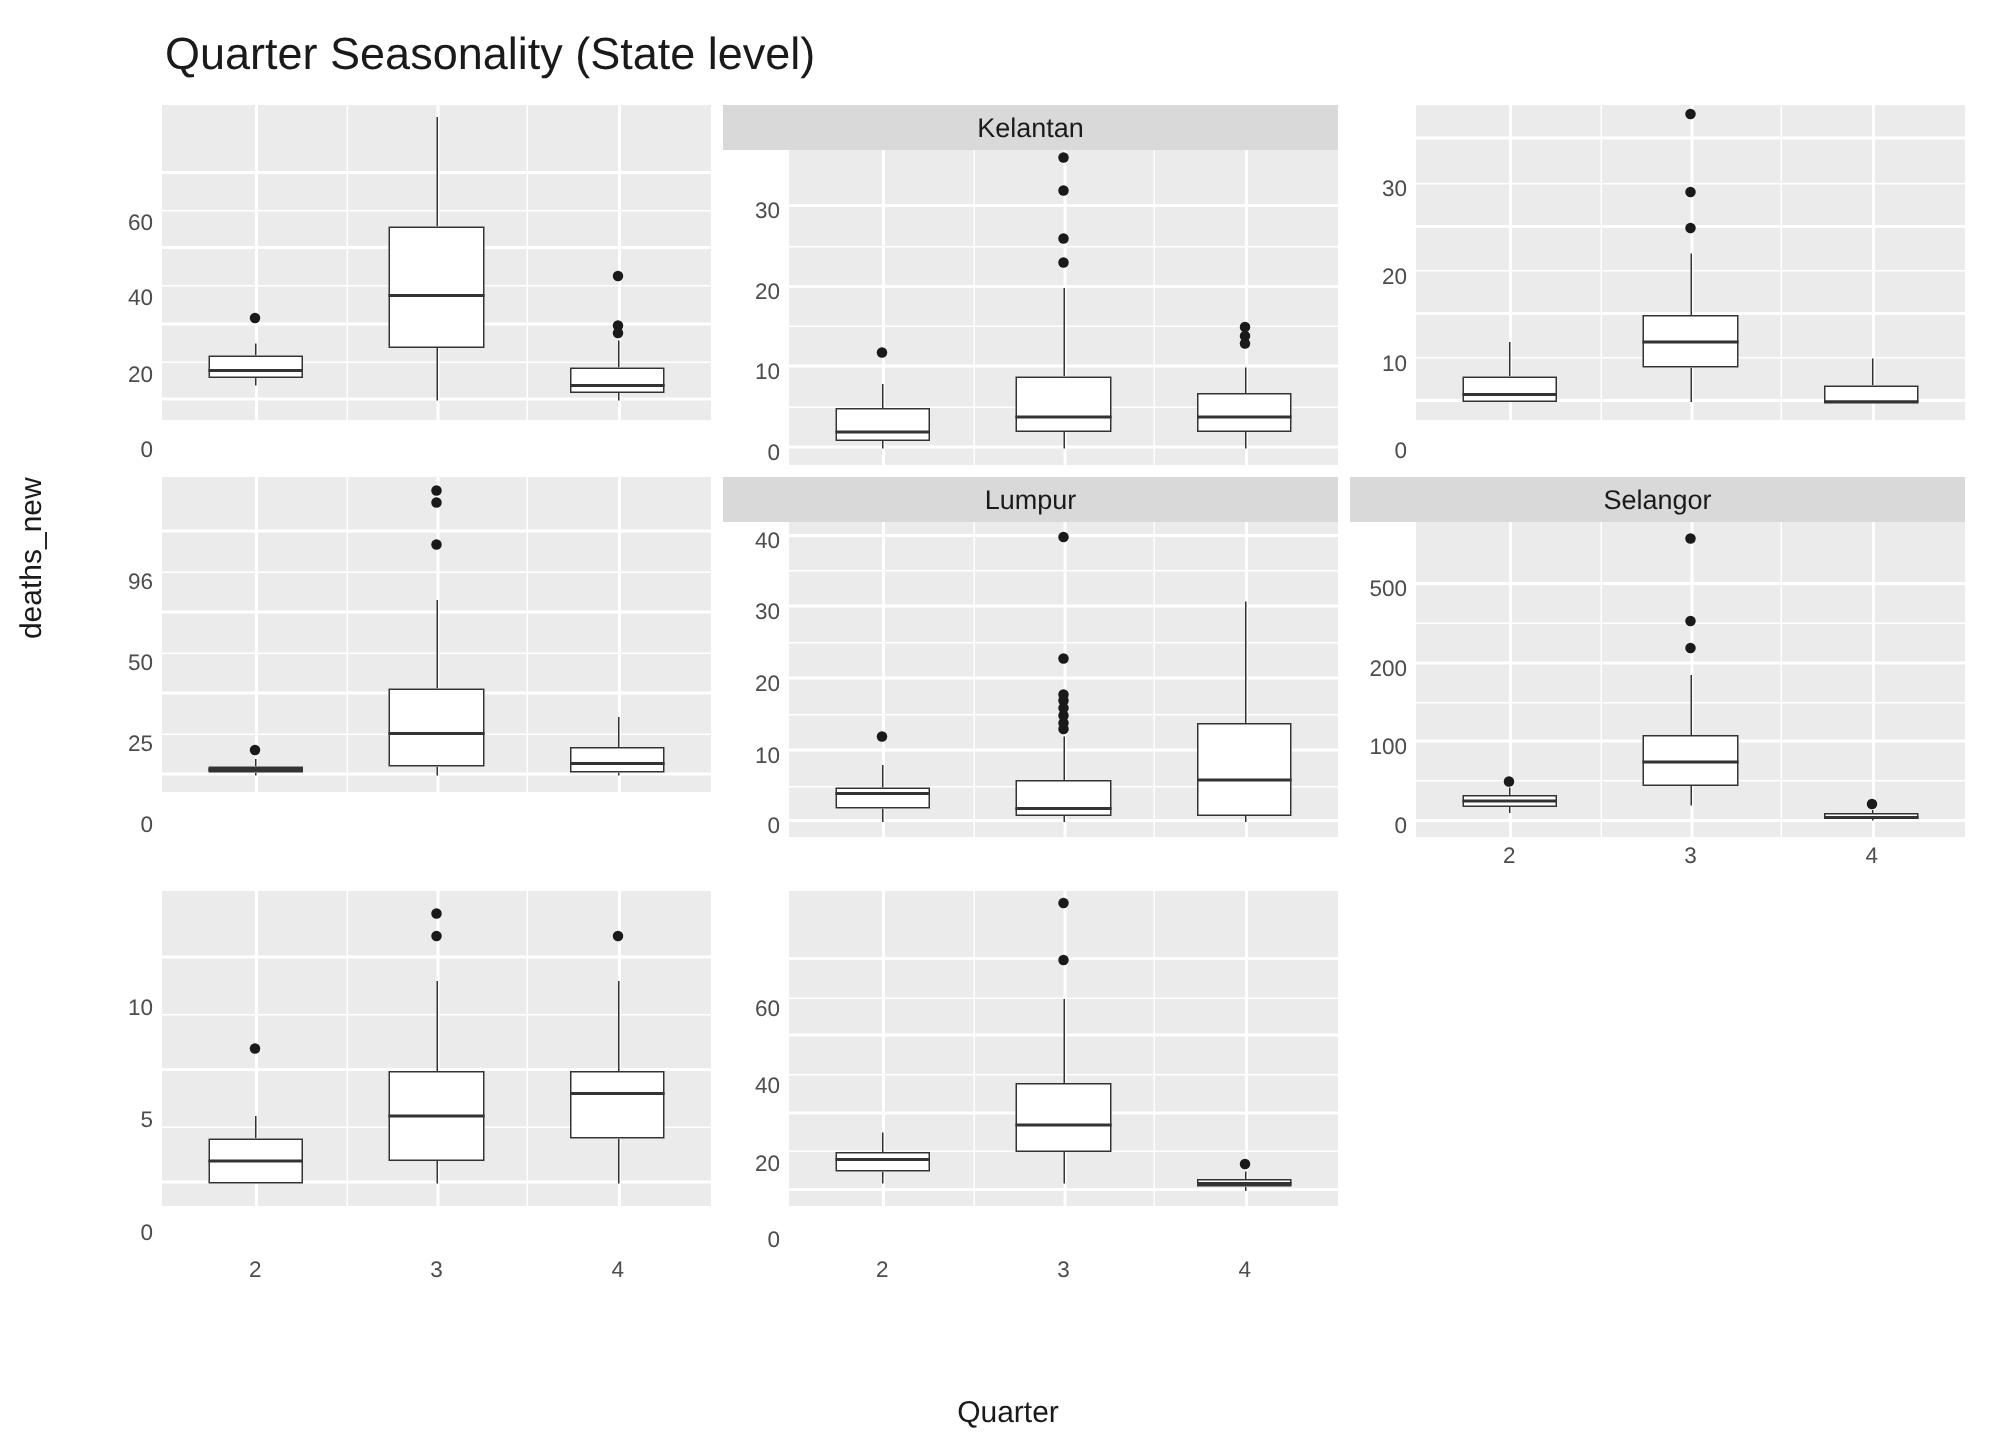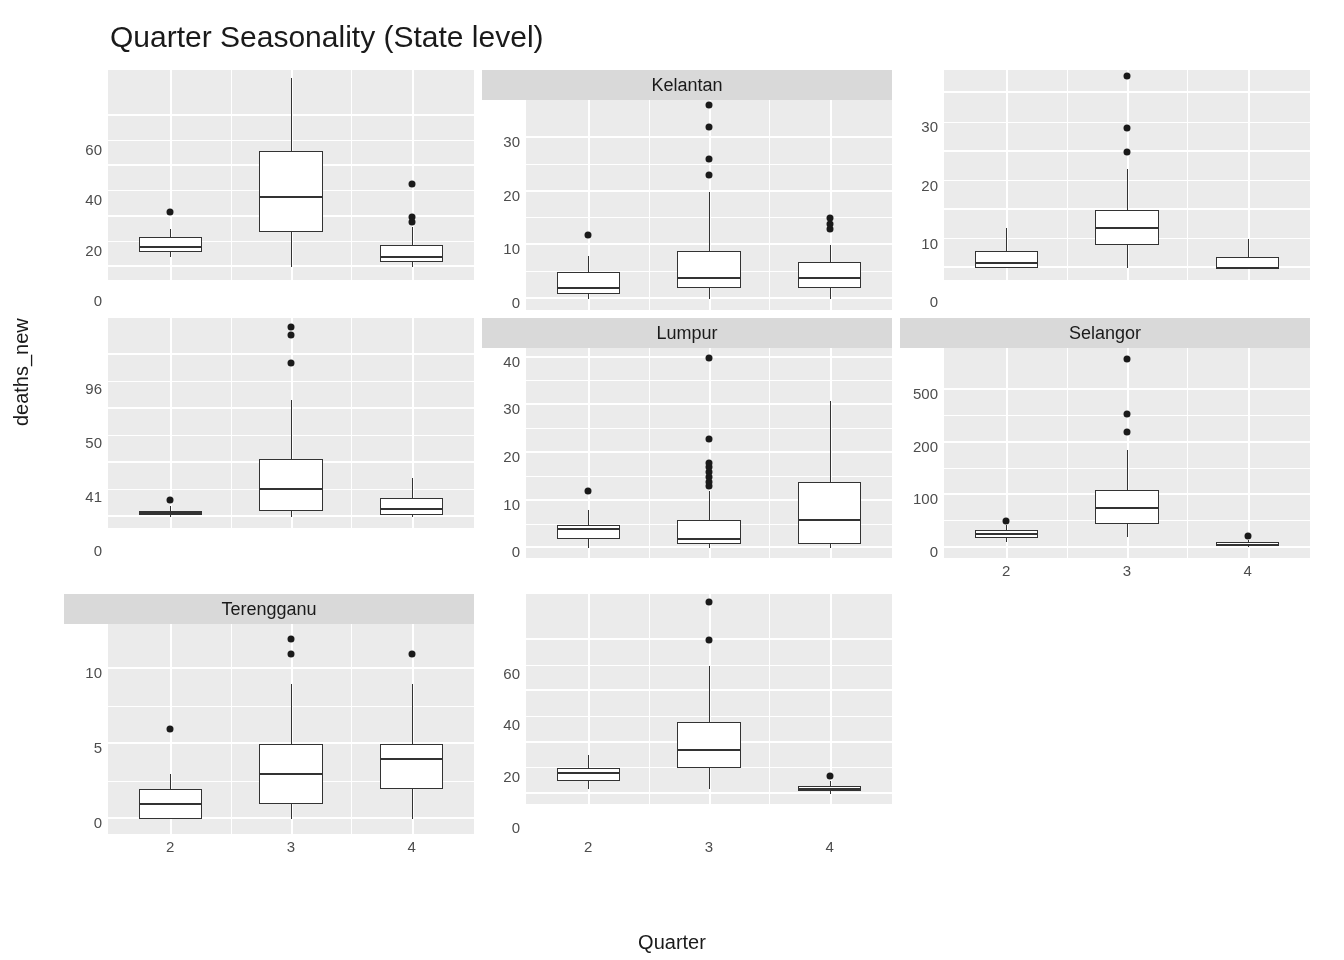--- a/index.html
+++ b/index.html
@@ -270,21 +270,21 @@
             <div class="whisker" style="left: 303.78px; top: 198.333px; height: 0px;"></div>
             <div class="box" style="left: 272.06px; width: 63.44px; top: 186.667px; height: 11.6667px;"></div>
             <div class="median" style="left: 272.06px; width: 63.44px; top: 197.333px;"></div>
           </div>
         </div>
       </div>
       <div class="facet" style="height: 248px;">
         <div class="panel-row">
           <div class="yaxis">
             <div class="ytick" style="bottom: 9.82474px;">0</div>
-            <div class="ytick" style="bottom: 63.9485px;">41</div>
+            <div class="ytick" style="bottom: 63.9485px;">25</div>
             <div class="ytick" style="bottom: 118.072px;">50</div>
             <div class="ytick" style="bottom: 172.196px;">96</div>
           </div>
           <div class="panel">
             <div class="hgrid major" style="bottom: 10.8247px;"></div>
             <div class="hgrid major" style="bottom: 64.9485px;"></div>
             <div class="hgrid major" style="bottom: 119.072px;"></div>
             <div class="hgrid major" style="bottom: 173.196px;"></div>
             <div class="hgrid" style="bottom: 37.8866px;"></div>
             <div class="hgrid" style="bottom: 92.0103px;"></div>
@@ -403,21 +403,20 @@
             <div class="outlier" style="left: 303.78px; bottom: 22.05px;"></div>
           </div>
         </div>
         <div class="xaxis">
           <div class="xtick" style="left: 17%;">2</div>
           <div class="xtick" style="left: 50%;">3</div>
           <div class="xtick" style="left: 83%;">4</div>
         </div>
       </div>
       <div class="facet" style="height: 276px;">
-        <div class="strip">Terengganu</div>
         <div class="panel-row">
           <div class="yaxis">
             <div class="ytick" style="bottom: 14px;">0</div>
             <div class="ytick" style="bottom: 89px;">5</div>
             <div class="ytick" style="bottom: 164px;">10</div>
           </div>
           <div class="panel">
             <div class="hgrid major" style="bottom: 15px;"></div>
             <div class="hgrid major" style="bottom: 90px;"></div>
             <div class="hgrid major" style="bottom: 165px;"></div>

